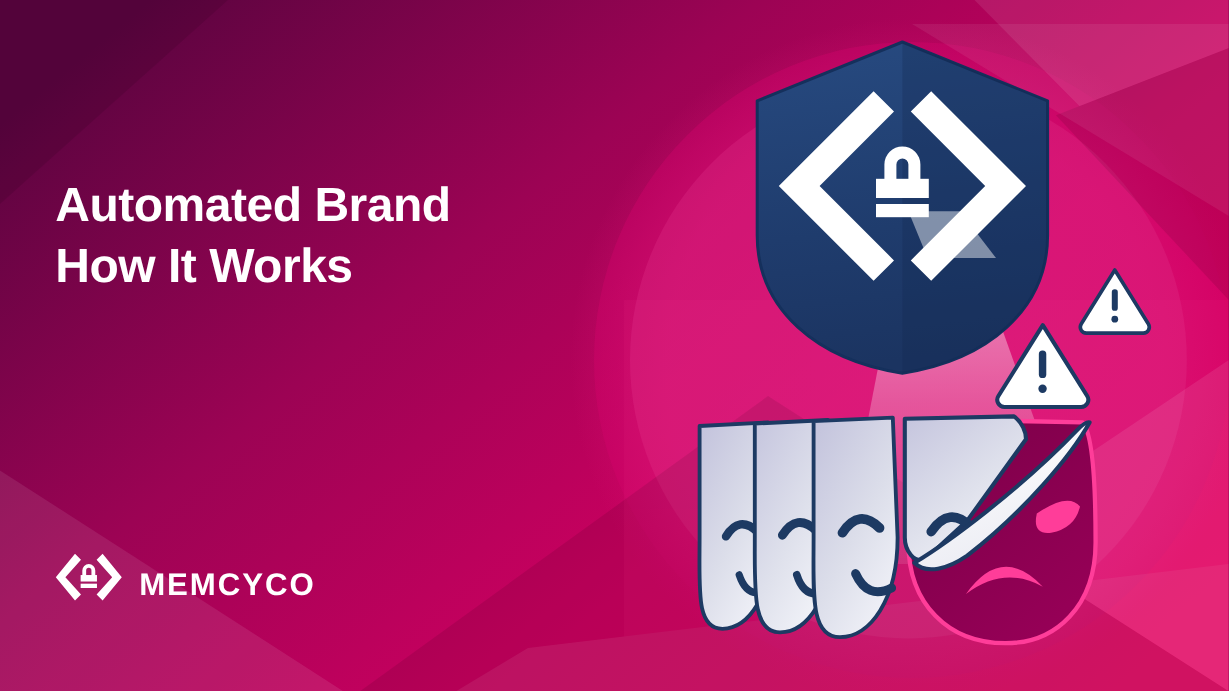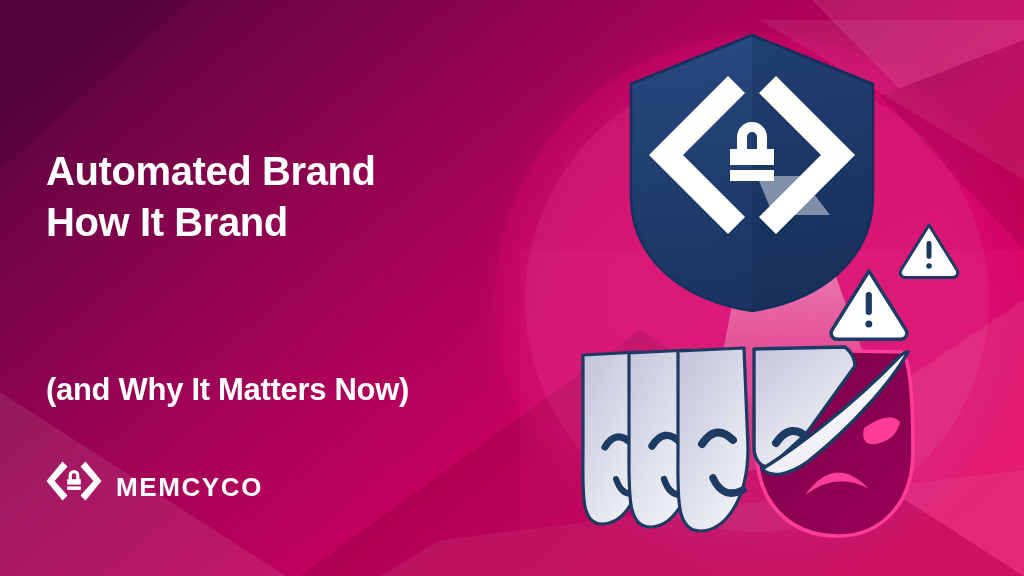--- a/index.html
+++ b/index.html
@@ -215,24 +215,23 @@
 
       <path d="M762,469 C790,452 850,408 898,358 C903,353 906,351 908,352
                C893,379 854,426 806,463 C790,474 772,479 762,469 Z" fill="url(#peelGrad)" stroke="#1d3a63" stroke-width="3.4" stroke-linejoin="round"></path>
     </g>
   </svg>
 
   <div id="content">
 
     <h1 id="headline">
       <span class="hl-line">Automated Brand</span>
-      <span class="hl-line">How It Brand</span>
+      <span class="hl-line">How It Works</span>
     </h1>
 
-    <div id="subhead">(and Why It Matters Now)</div>
 
     <div id="logo">
       <svg id="logo-mark" viewBox="0 0 56 46">
         <polygon points="16.5,3.5 21.5,8.5 8.5,23 21.5,37.5 16.5,42.5 0.5,23" fill="#ffffff"></polygon>
         <polygon points="39.5,3.5 34.5,8.5 47.5,23 34.5,37.5 39.5,42.5 55.5,23" fill="#ffffff"></polygon>
         <path d="M22.6,21.8 L22.6,17.4 a5.4,5.4 0 0 1 10.8,0 L33.4,21.8 L30.2,21.8 L30.2,17.4 a2.2,2.2 0 0 0 -4.4,0 L25.8,21.8 Z" fill="#ffffff"></path>
         <rect x="21.2" y="21.2" width="13.6" height="5.4" fill="#ffffff"></rect>
         <rect x="21.2" y="28.4" width="13.6" height="3.6" fill="#ffffff"></rect>
       </svg>
       <span id="logo-word">MEMCYCO</span>

